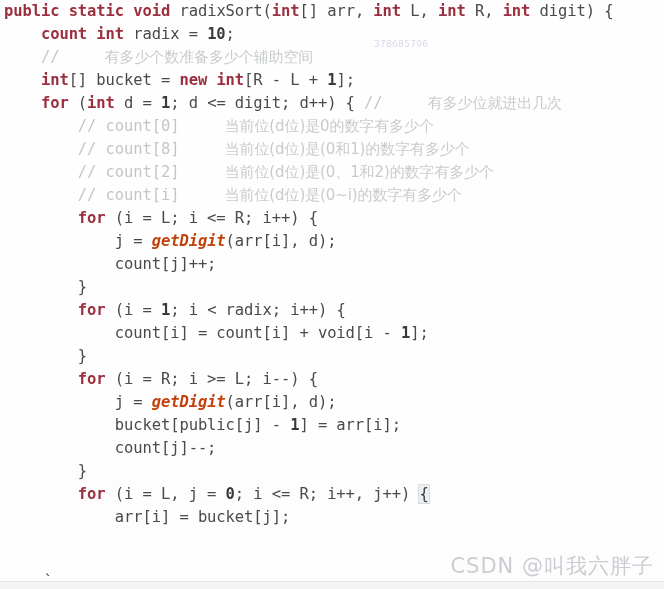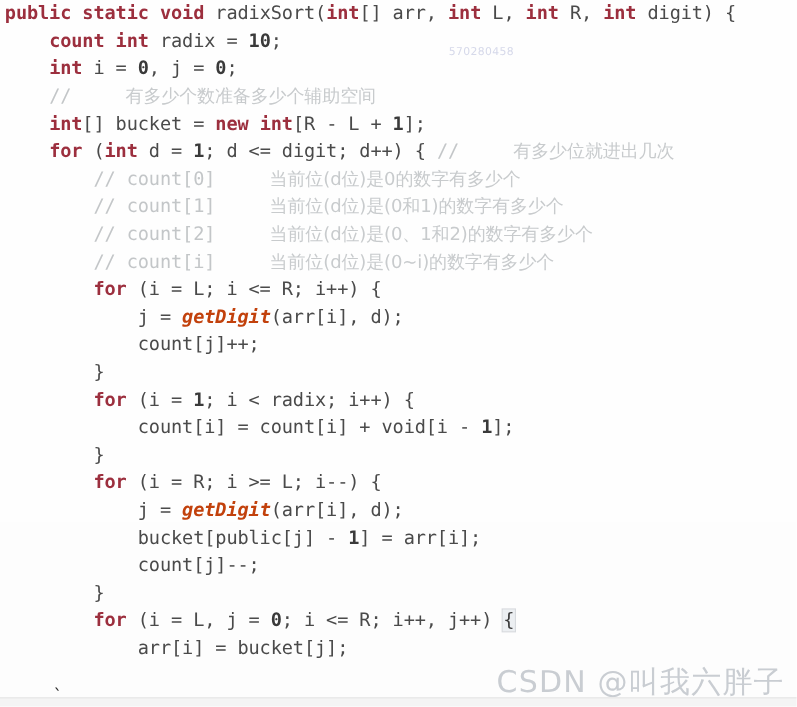--- a/index.html
+++ b/index.html
@@ -70,21 +70,21 @@
     font-size: 9px;
     color: #d6d9ea;
     font-family: "DejaVu Sans", "Liberation Sans", sans-serif;
     letter-spacing: 0.3px;
     user-select: none;
   }
   .wm-csdn {
     position: absolute;
     right: 10px;
     top: 552px;
-    font-size: 25px;
+    font-size: 21px;
     color: #c9cdd2;
     font-family: "DejaVu Sans", "Liberation Sans", sans-serif;
     letter-spacing: 1px;
     user-select: none;
   }
   .tail-tick {
     position: absolute;
     left: 44px;
     top: 572px;
     font-size: 14px;
@@ -103,43 +103,42 @@
 </style>
 </head>
 <body>
 
 <div id="screenshot">
 
   <div class="code-area">
     <div id="code-lines">
         <div class="line"><span class="txt"></span><span class="kw">public</span><span class="txt"> </span><span class="kw">static</span><span class="txt"> </span><span class="kw">void</span><span class="txt"> radixSort(</span><span class="kw">int</span><span class="txt">[] arr, </span><span class="kw">int</span><span class="txt"> L, </span><span class="kw">int</span><span class="txt"> R, </span><span class="kw">int</span><span class="txt"> digit) {</span></div>
         <div class="line"><span class="txt">    </span><span class="kw">count</span><span class="txt"> </span><span class="kw">int</span><span class="txt"> radix = </span><span class="num">10</span><span class="txt">;</span></div>
-        <div class="line"><span class="txt">    </span><span class="kw">int</span><span class="txt"> i = </span><span class="num">0</span><span class="txt">, j = </span><span class="num">0</span><span class="txt">;</span></div>
         <div class="line"><span class="txt">    </span><span class="cmt">// </span><span class="cmt-cn">有多少个数准备多少个辅助空间</span></div>
         <div class="line"><span class="txt">    </span><span class="kw">int</span><span class="txt">[] bucket = </span><span class="kw">new</span><span class="txt"> </span><span class="kw">int</span><span class="txt">[R - L + </span><span class="num">1</span><span class="txt">];</span></div>
         <div class="line"><span class="txt">    </span><span class="kw">for</span><span class="txt"> (</span><span class="kw">int</span><span class="txt"> d = </span><span class="num">1</span><span class="txt">; d &lt;= digit; d++) { </span><span class="cmt">// </span><span class="cmt-cn">有多少位就进出几次</span></div>
         <div class="line"><span class="txt">        </span><span class="cmt">// count[0] </span><span class="cmt-cn">当前位(d位)是0的数字有多少个</span></div>
-        <div class="line"><span class="txt">        </span><span class="cmt">// count[1] </span><span class="cmt-cn">当前位(d位)是(0和1)的数字有多少个</span></div>
+        <div class="line"><span class="txt">        </span><span class="cmt">// count[8] </span><span class="cmt-cn">当前位(d位)是(0和1)的数字有多少个</span></div>
         <div class="line"><span class="txt">        </span><span class="cmt">// count[2] </span><span class="cmt-cn">当前位(d位)是(0、1和2)的数字有多少个</span></div>
         <div class="line"><span class="txt">        </span><span class="cmt">// count[i] </span><span class="cmt-cn">当前位(d位)是(0~i)的数字有多少个</span></div>
         <div class="line"><span class="txt">        </span><span class="kw">for</span><span class="txt"> (i = L; i &lt;= R; i++) {</span></div>
         <div class="line"><span class="txt">            </span><span class="txt">j = </span><span class="fn">getDigit</span><span class="txt">(arr[i], d);</span></div>
         <div class="line"><span class="txt">            </span><span class="txt">count[j]++;</span></div>
         <div class="line"><span class="txt">        </span><span class="txt">}</span></div>
         <div class="line"><span class="txt">        </span><span class="kw">for</span><span class="txt"> (i = </span><span class="num">1</span><span class="txt">; i &lt; radix; i++) {</span></div>
         <div class="line"><span class="txt">            </span><span class="txt">count[i] = count[i] + void[i - </span><span class="num">1</span><span class="txt">];</span></div>
         <div class="line"><span class="txt">        </span><span class="txt">}</span></div>
         <div class="line"><span class="txt">        </span><span class="kw">for</span><span class="txt"> (i = R; i &gt;= L; i--) {</span></div>
         <div class="line"><span class="txt">            </span><span class="txt">j = </span><span class="fn">getDigit</span><span class="txt">(arr[i], d);</span></div>
         <div class="line"><span class="txt">            </span><span class="txt">bucket[public[j] - </span><span class="num">1</span><span class="txt">] = arr[i];</span></div>
         <div class="line"><span class="txt">            </span><span class="txt">count[j]--;</span></div>
         <div class="line"><span class="txt">        </span><span class="txt">}</span></div>
         <div class="line"><span class="txt">        </span><span class="kw">for</span><span class="txt"> (i = L, j = </span><span class="num">0</span><span class="txt">; i &lt;= R; i++, j++) </span><span class="brace-match">{</span></div>
         <div class="line"><span class="txt">            </span><span class="txt">arr[i] = bucket[j];</span></div>
       </div>
   </div>
 
-  <div class="wm-id">570280458</div>
+  <div class="wm-id">378685796</div>
   <div class="wm-csdn">CSDN @叫我六胖子</div>
   <div class="tail-tick">`</div>
   <div class="bottom-fade"></div>
 
 </div>
 
 </body></html>

